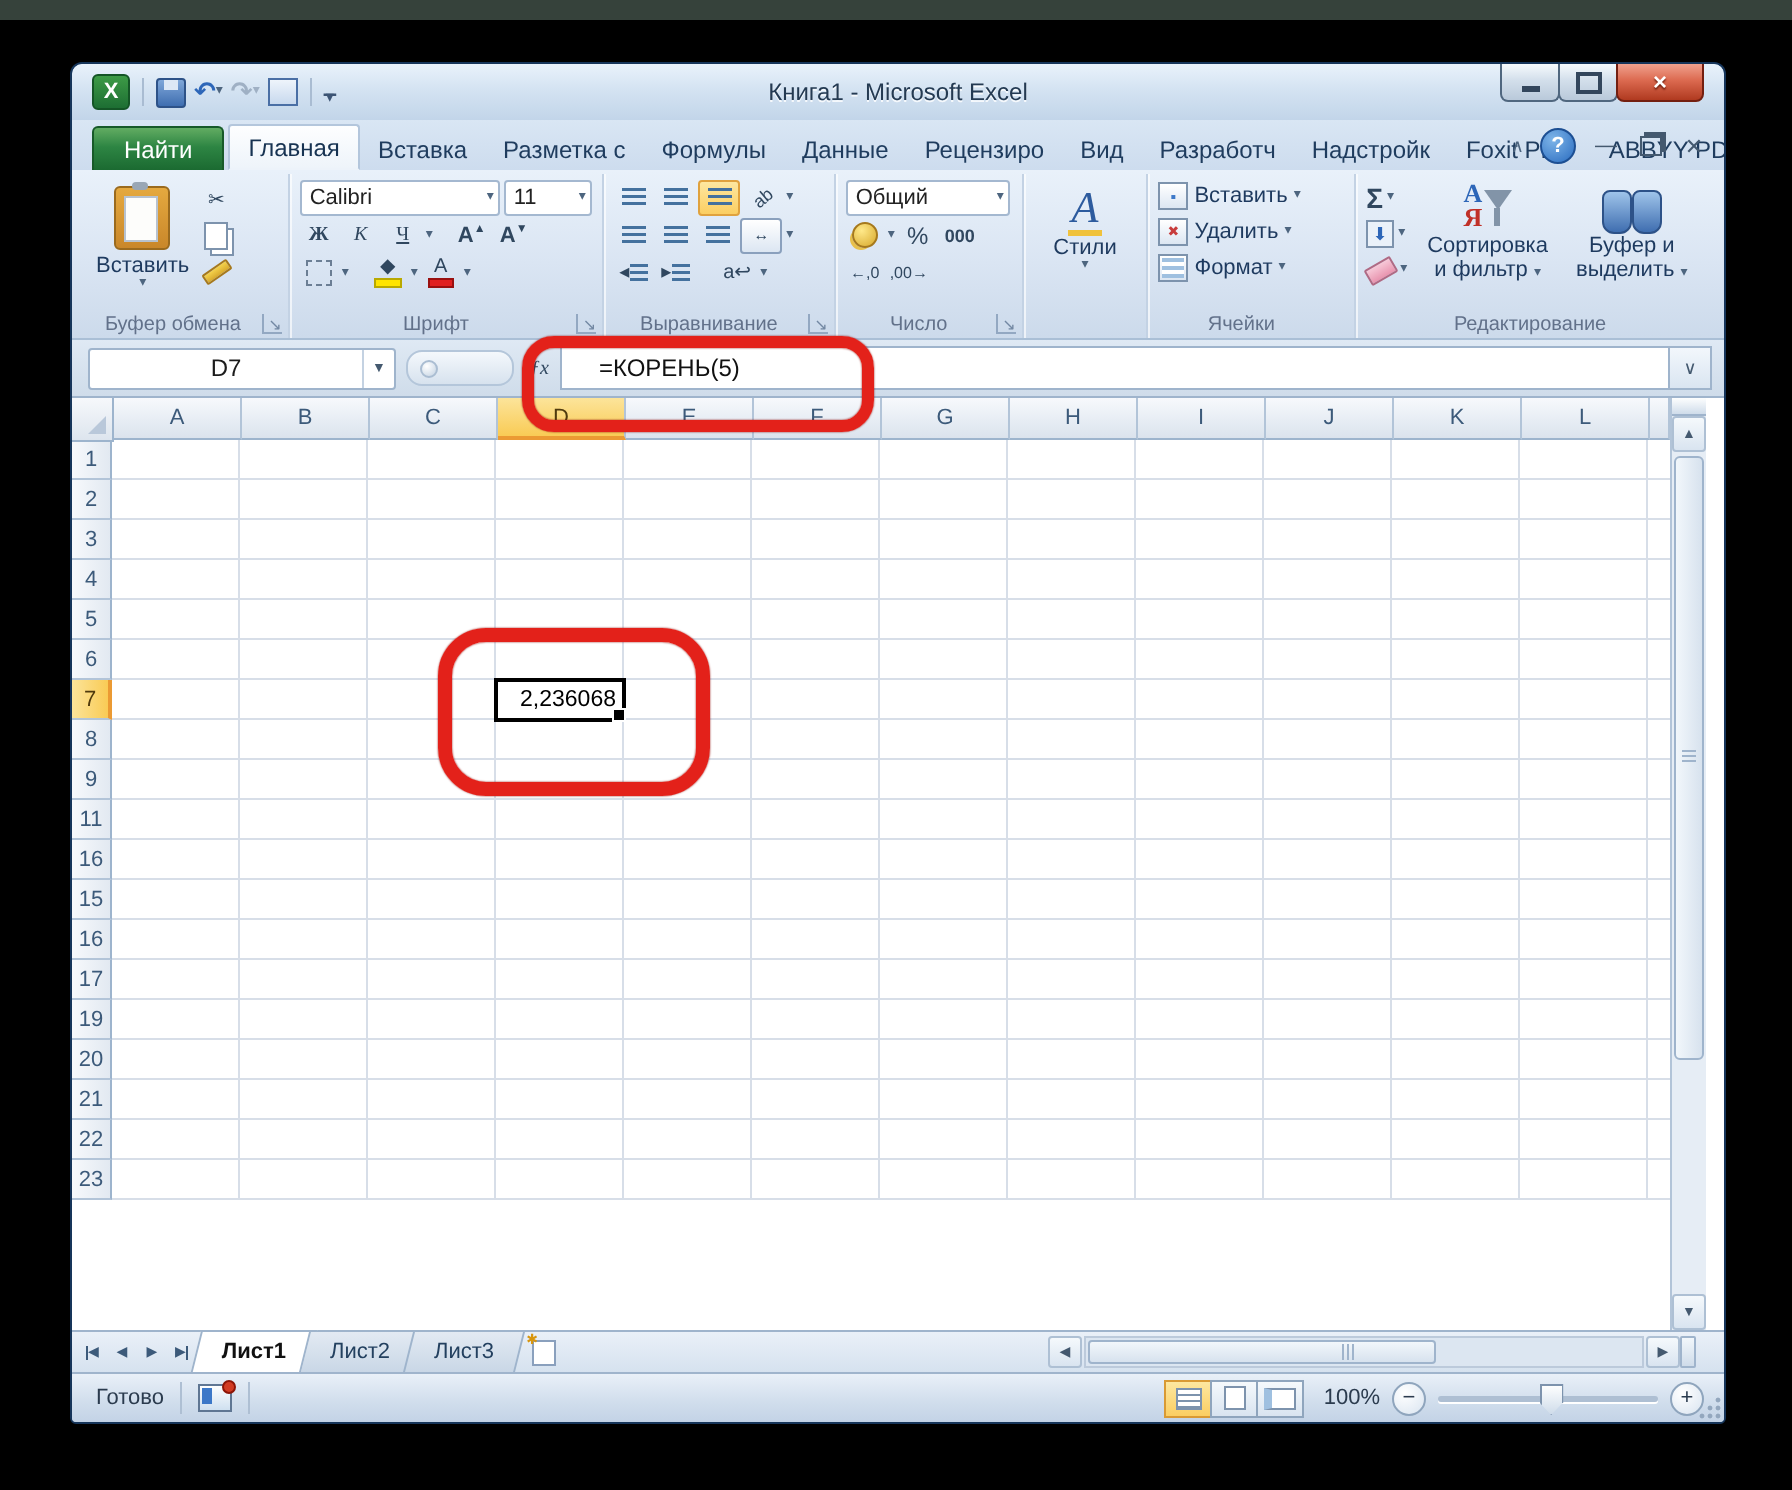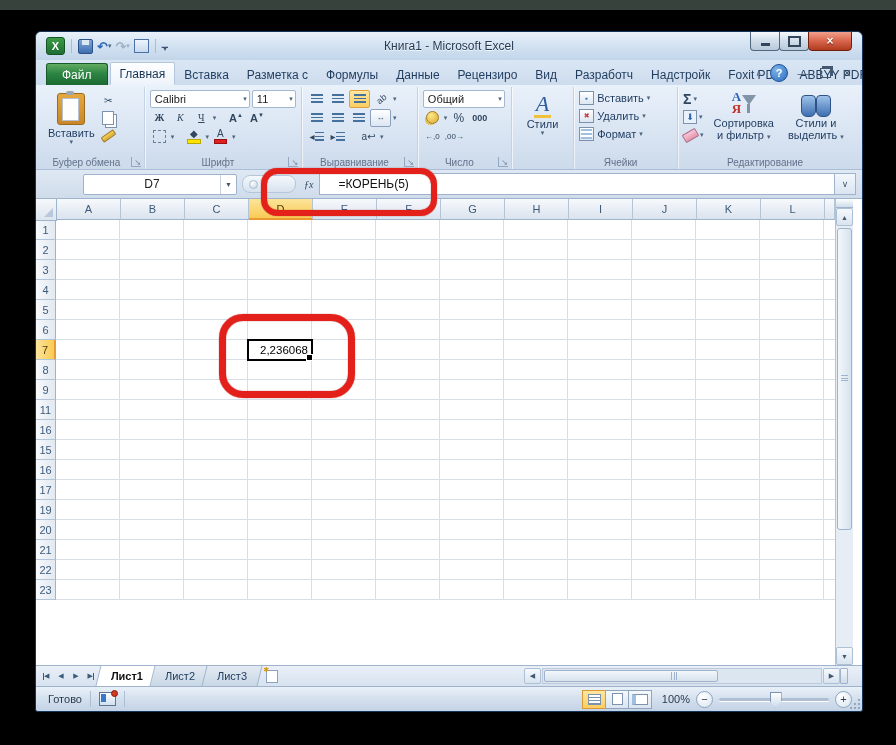--- a/index.html
+++ b/index.html
@@ -100,21 +100,21 @@
   .sortfilt-ic .ya{position:absolute;left:0;top:10px;color:#c03028;font-weight:bold;font-size:13px;}
   .funnel{position:absolute;right:0;top:4px;width:0;height:0;border-left:7px solid transparent;border-right:7px solid transparent;border-top:10px solid #8294a8;}
   .funnel:after{content:"";position:absolute;left:-1.5px;top:-1px;width:3px;height:9px;background:#8294a8;}
   .binoc{position:relative;width:30px;height:24px;margin-top:2px;}
   .binoc:before,.binoc:after{content:"";position:absolute;top:2px;width:13px;height:20px;border-radius:4px 4px 6px 6px;
     background:linear-gradient(#9fc4ea,#3f6eb0);border:1px solid #2d5288;}
   .binoc:before{left:0;} .binoc:after{right:0;}
 
   
   .formulabar{height:28px;background:linear-gradient(#dfe9f4,#cfdcea);display:flex;align-items:center;
-    position:relative;border-bottom:1px solid #9fb4cc;z-index:30;padding-left:39px;}
+    position:relative;border-bottom:1px solid #9fb4cc;z-index:30;}
   .namebox{margin-left:8px;width:152px;height:19px;background:#fff;border:1px solid #9fb4cc;border-radius:2px;
     display:flex;align-items:center;font-size:12px;color:#1c1c1c;}
   .namebox .nval{flex:1;text-align:center;}
   .namebox .narrow{width:15px;height:100%;border-left:1px solid #c4d2e2;display:flex;align-items:center;justify-content:center;font-size:7px;color:#44596f;}
   .fb-pill{margin-left:5px;width:52px;height:16px;border-radius:8px;background:linear-gradient(#f4f8fc,#d7e2ee);
     border:1px solid #b4c6da;position:relative;}
   .fb-pill:before{content:"";position:absolute;left:6px;top:4px;width:7px;height:7px;border-radius:50%;
     background:radial-gradient(circle at 35% 30%,#fff,#c3d2e2);border:1px solid #aabdd2;}
   .fx{font-family:"Liberation Serif","DejaVu Serif",serif;font-style:italic;font-size:10px;color:#30475f;margin:0 6px 0 8px;}
   .fb-input{flex:1;height:20px;background:#fff;border:1px solid #9fb4cc;border-right:none;display:flex;align-items:center;
@@ -240,21 +240,21 @@
           <span class="mini-bar"></span>
         </div>
       <div class="winbtn">
           <span class="maxi-box"></span>
         </div>
       <div class="winbtn close">×</div>
     </div>
   </div>
 
   <div class="tabrow">
-    <div class="rtab file">Файл</div>
+    <div class="rtab file">Найти</div>
       <div class="rtab active">Главная</div>
       <div class="rtab">Вставка</div>
       <div class="rtab">Разметка с</div>
       <div class="rtab">Формулы</div>
       <div class="rtab">Данные</div>
       <div class="rtab">Рецензиро</div>
       <div class="rtab">Вид</div>
       <div class="rtab">Разработч</div>
       <div class="rtab">Надстройк</div>
       <div class="rtab">Foxit PDF</div>
@@ -435,21 +435,21 @@
         <div class="bigbtn">
           <span class="sortfilt-ic">
               <span class="a">А</span>
               <span class="ya">Я</span>
               <span class="funnel"></span>
             </span>
           <span class="cap"><span>Сортировка</span><br><span>и фильтр</span> <span class="drop">▾</span></span>
         </div>
         <div class="bigbtn">
           <span class="binoc"></span>
-          <span class="cap"><span>Стили и</span><br><span>выделить</span> <span class="drop">▾</span></span>
+          <span class="cap"><span>Буфер и</span><br><span>выделить</span> <span class="drop">▾</span></span>
         </div>
       </div>
       <div class="glabel">Редактирование</div>
     </div>
   </div>
 
   <div class="formulabar">
     <div class="namebox">
       <span class="nval">D7</span>
       <span class="narrow">▼</span>

